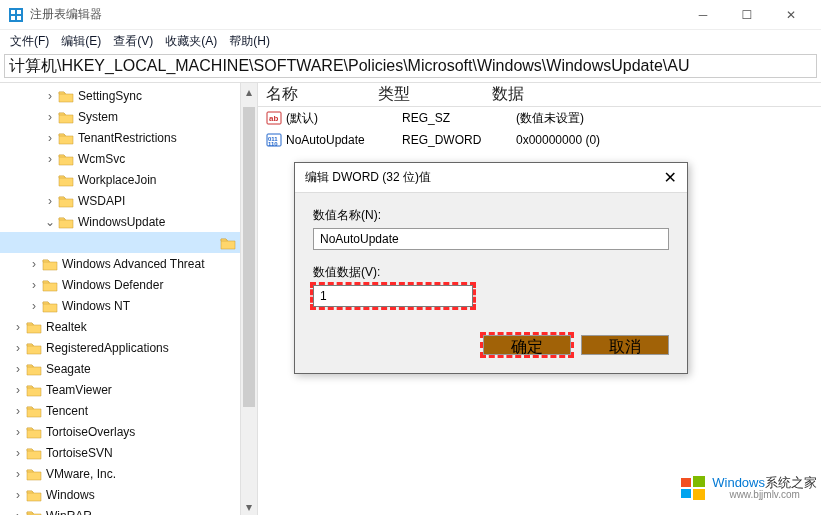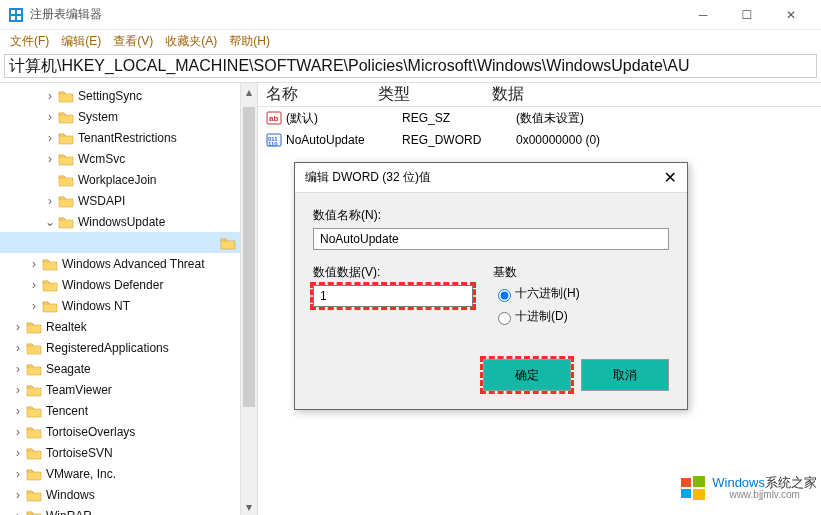--- a/index.html
+++ b/index.html
@@ -3,21 +3,21 @@
 <meta charset="utf-8">
 <style>
   * { box-sizing: border-box; font-family: "Microsoft YaHei", "Segoe UI", sans-serif; }
   body { margin: 0; background: #fff; width: 821px; height: 515px; overflow: hidden; position: relative; font-size: 12px; }
   .titlebar { height: 30px; display: flex; align-items: center; padding: 0 8px; border-bottom: 1px solid #eee; }
   .titlebar .app-icon { width: 16px; height: 16px; margin-right: 6px; }
   .titlebar .title { flex: 1; font-size: 12px; color: #555; }
   .winbtns { display: flex; }
   .winbtn { width: 44px; height: 28px; display: flex; align-items: center; justify-content: center; color: #555; }
   .menubar { height: 22px; display: flex; align-items: center; padding: 0 4px; font-size: 12px; }
-  .menuitem { padding: 2px 6px; color: #a16207; }
+  .menuitem { padding: 2px 6px; color: #0f172a; }
   .addressbar { height: 24px; border: 1px solid #ccc; margin: 2px 4px 4px 4px; display: flex; align-items: center; padding: 0 4px; font-size: 16px; color: #111; }
   .main { display: flex; height: calc(515px - 30px - 22px - 30px); border-top: 1px solid #e0e0e0; }
   .treepane { width: 258px; border-right: 1px solid #e0e0e0; overflow: hidden; position: relative; background: #fff; }
   .tree { padding: 2px 0 2px 0; font-size: 12px; }
   .treerow { display: flex; align-items: center; height: 21px; white-space: nowrap; }
   .treerow .exp { width: 12px; text-align: center; color: #666; display:inline-block;}
   .treerow .folder { width: 16px; height: 14px; margin: 0 4px 0 2px; }
   .treerow span.lbl { color: #111; }
   .treerow.selected { background: #cde8ff; }
   .treerow.selected span.lbl { color: #000; }
@@ -40,21 +40,21 @@
   .dlg-body { padding: 14px 18px 18px 18px; }
   .dlg-label { font-size: 12px; margin-bottom: 4px; }
   .dlg-input-ro { width: 356px; height: 22px; border: 1px solid #999; background: #fff; padding: 2px 6px; font-size: 12px; margin-bottom: 14px;}
   .dlg-row2 { display: flex; }
   .dlg-left { width: 180px; }
   .dlg-right { flex: 1; }
   .dlg-input { width: 160px; height: 22px; border: 1px solid #7a7a7a; background: #fff; padding: 2px 6px; font-size: 12px;}
   .radio-row { display: flex; align-items: center; font-size: 12px; margin-bottom: 6px; }
   .radio-row input { margin-right: 4px; }
   .dlg-buttons { display: flex; justify-content: flex-end; gap: 10px; margin-top: 28px; }
-  .dlg-btn { width: 88px; height: 32px; border: 1px solid #999; background: #14b8a6; font-size: 12px; }
+  .dlg-btn { width: 88px; height: 20px; border: 1px solid #999; background: #a16207; font-size: 16px; }
   .highlight-red { outline: 3px dashed #ff2a2a; outline-offset: 0; }
   
   .folder-svg { fill: #ffd66b; stroke: #c99b2d; stroke-width: 0.5; }
   
   .watermark { position: absolute; right: 4px; bottom: 14px; display: flex; align-items: center; gap: 6px; }
   .watermark .wlogo { width: 26px; height: 26px; }
   .watermark .wtext { font-size: 13px; color: #333; line-height: 1.05; }
   .watermark .wsub { font-size: 10px; color: #888; text-align: center; }
   .tree-scroll { position:absolute; right:0; top:0; bottom:0; width:17px; background:#f0f0f0; border-left:1px solid #e0e0e0;}
   .tree-scroll .sbtn { height:17px; display:flex;align-items:center;justify-content:center;color:#666;}
@@ -303,31 +303,20 @@
     <div class="dlg-close">✕</div>
   </div>
   <div class="dlg-body">
     <div class="dlg-label">数值名称(N):</div>
     <input class="dlg-input-ro" readonly="" value="NoAutoUpdate" style="">
     <div class="dlg-row2">
       <div class="dlg-left">
         <div class="dlg-label">数值数据(V):</div>
         <input class="dlg-input highlight-red" value="1" style="">
       </div>
-      <div class="dlg-right">
-        <div class="dlg-label">基数</div>
-        <label class="radio-row">
-            <input type="radio" name="base" checked="" style="">
-            <span>十六进制(H)</span>
-          </label>
-        <label class="radio-row">
-            <input type="radio" name="base" style="">
-            <span>十进制(D)</span>
-          </label>
-      </div>
     </div>
     <div class="dlg-buttons">
       <button class="dlg-btn highlight-red">确定</button>
       <button class="dlg-btn">取消</button>
     </div>
   </div>
 </div>
 
 <div class="watermark">
   <svg class="wlogo" viewBox="0 0 26 26">

